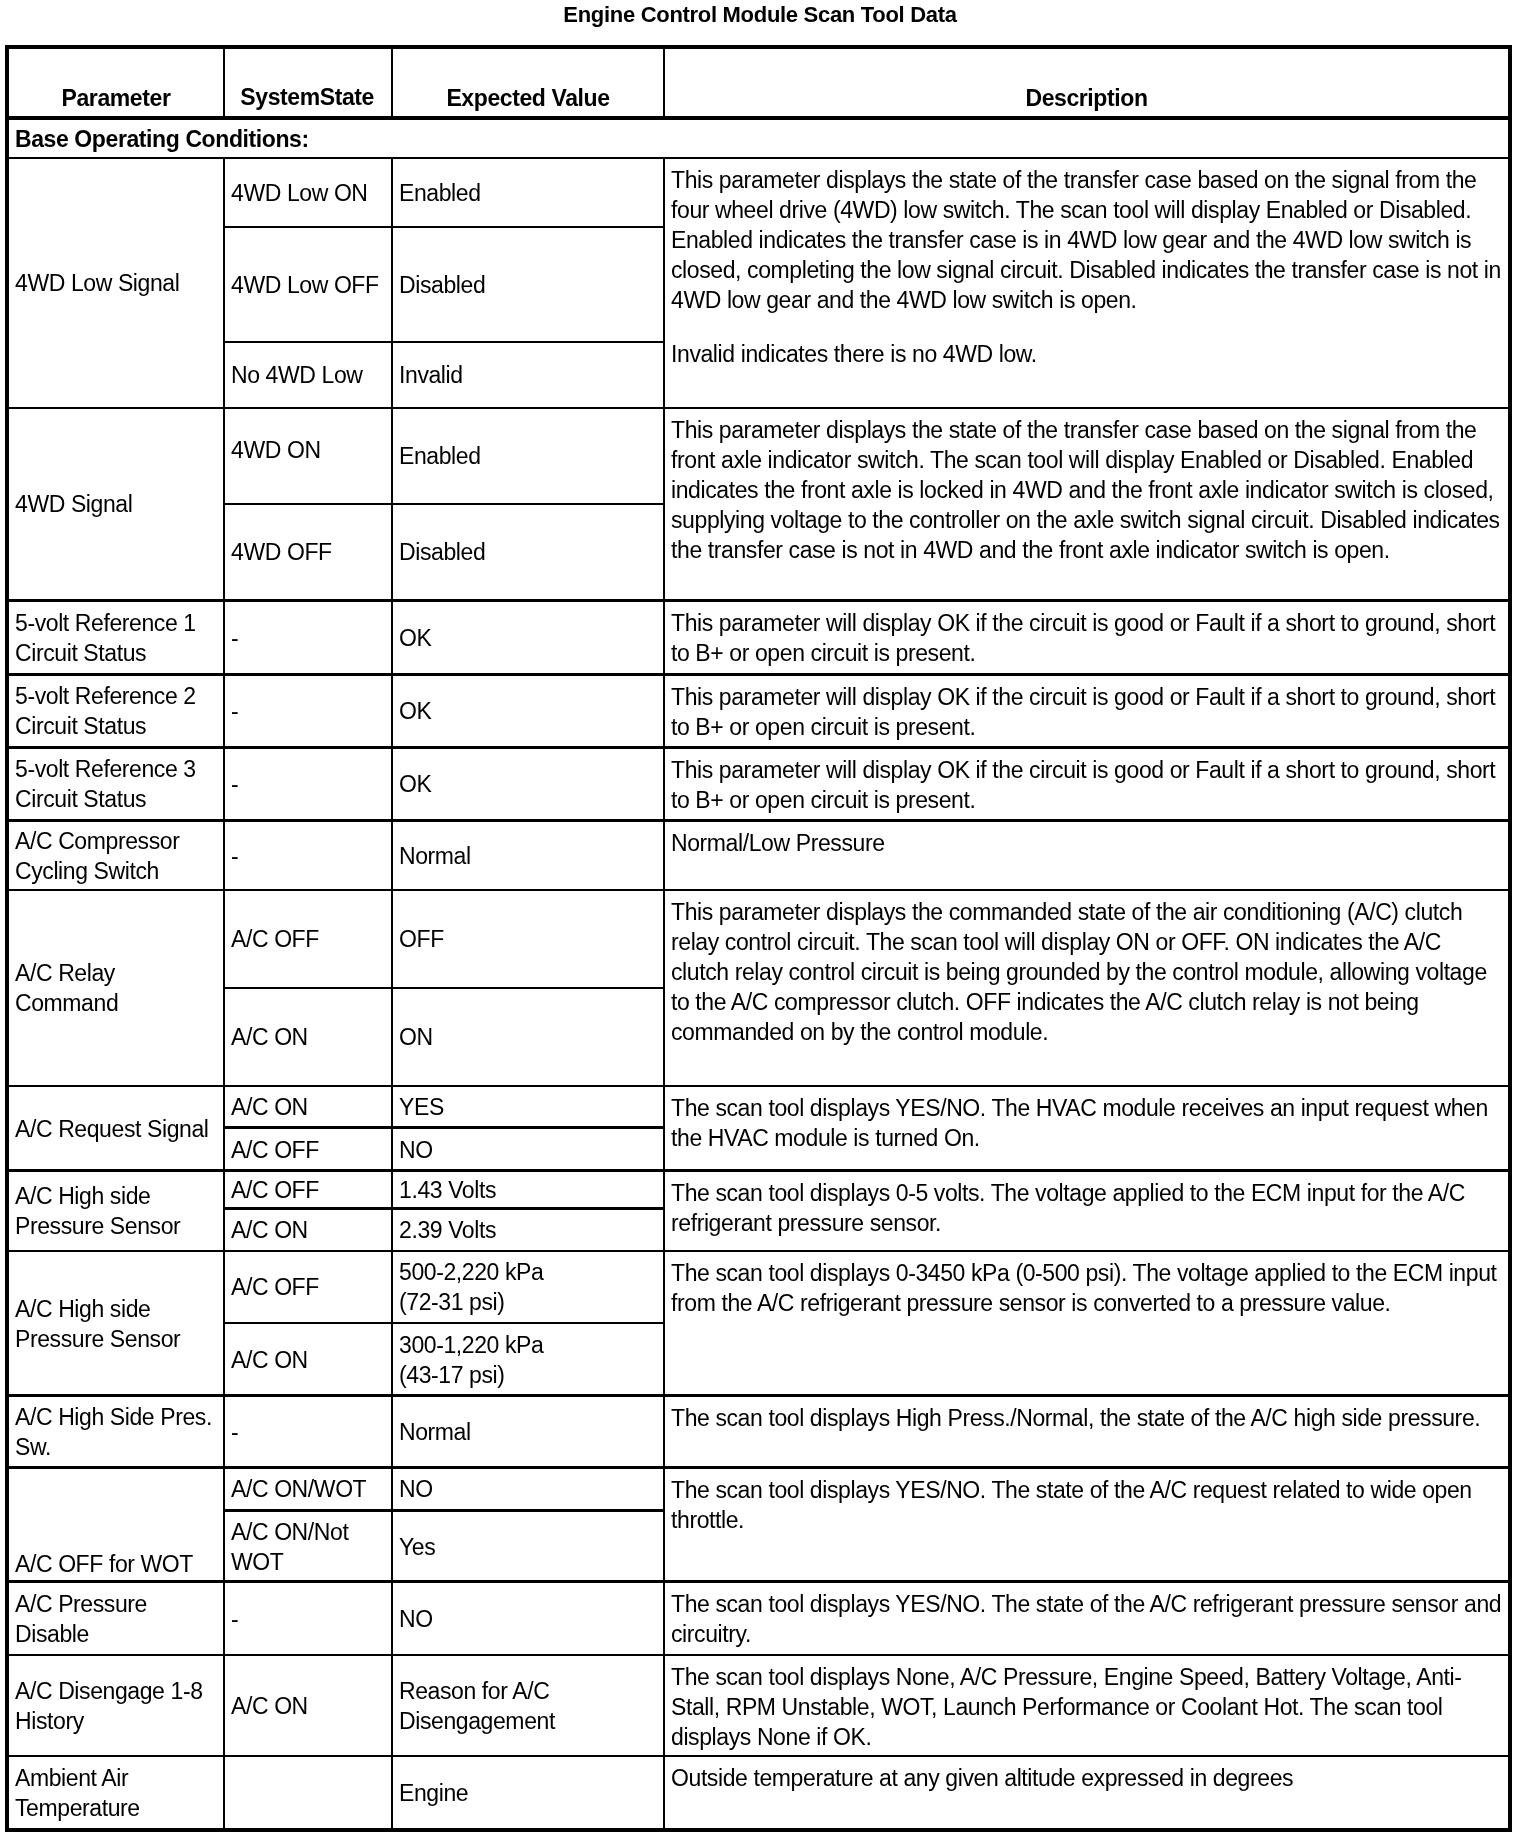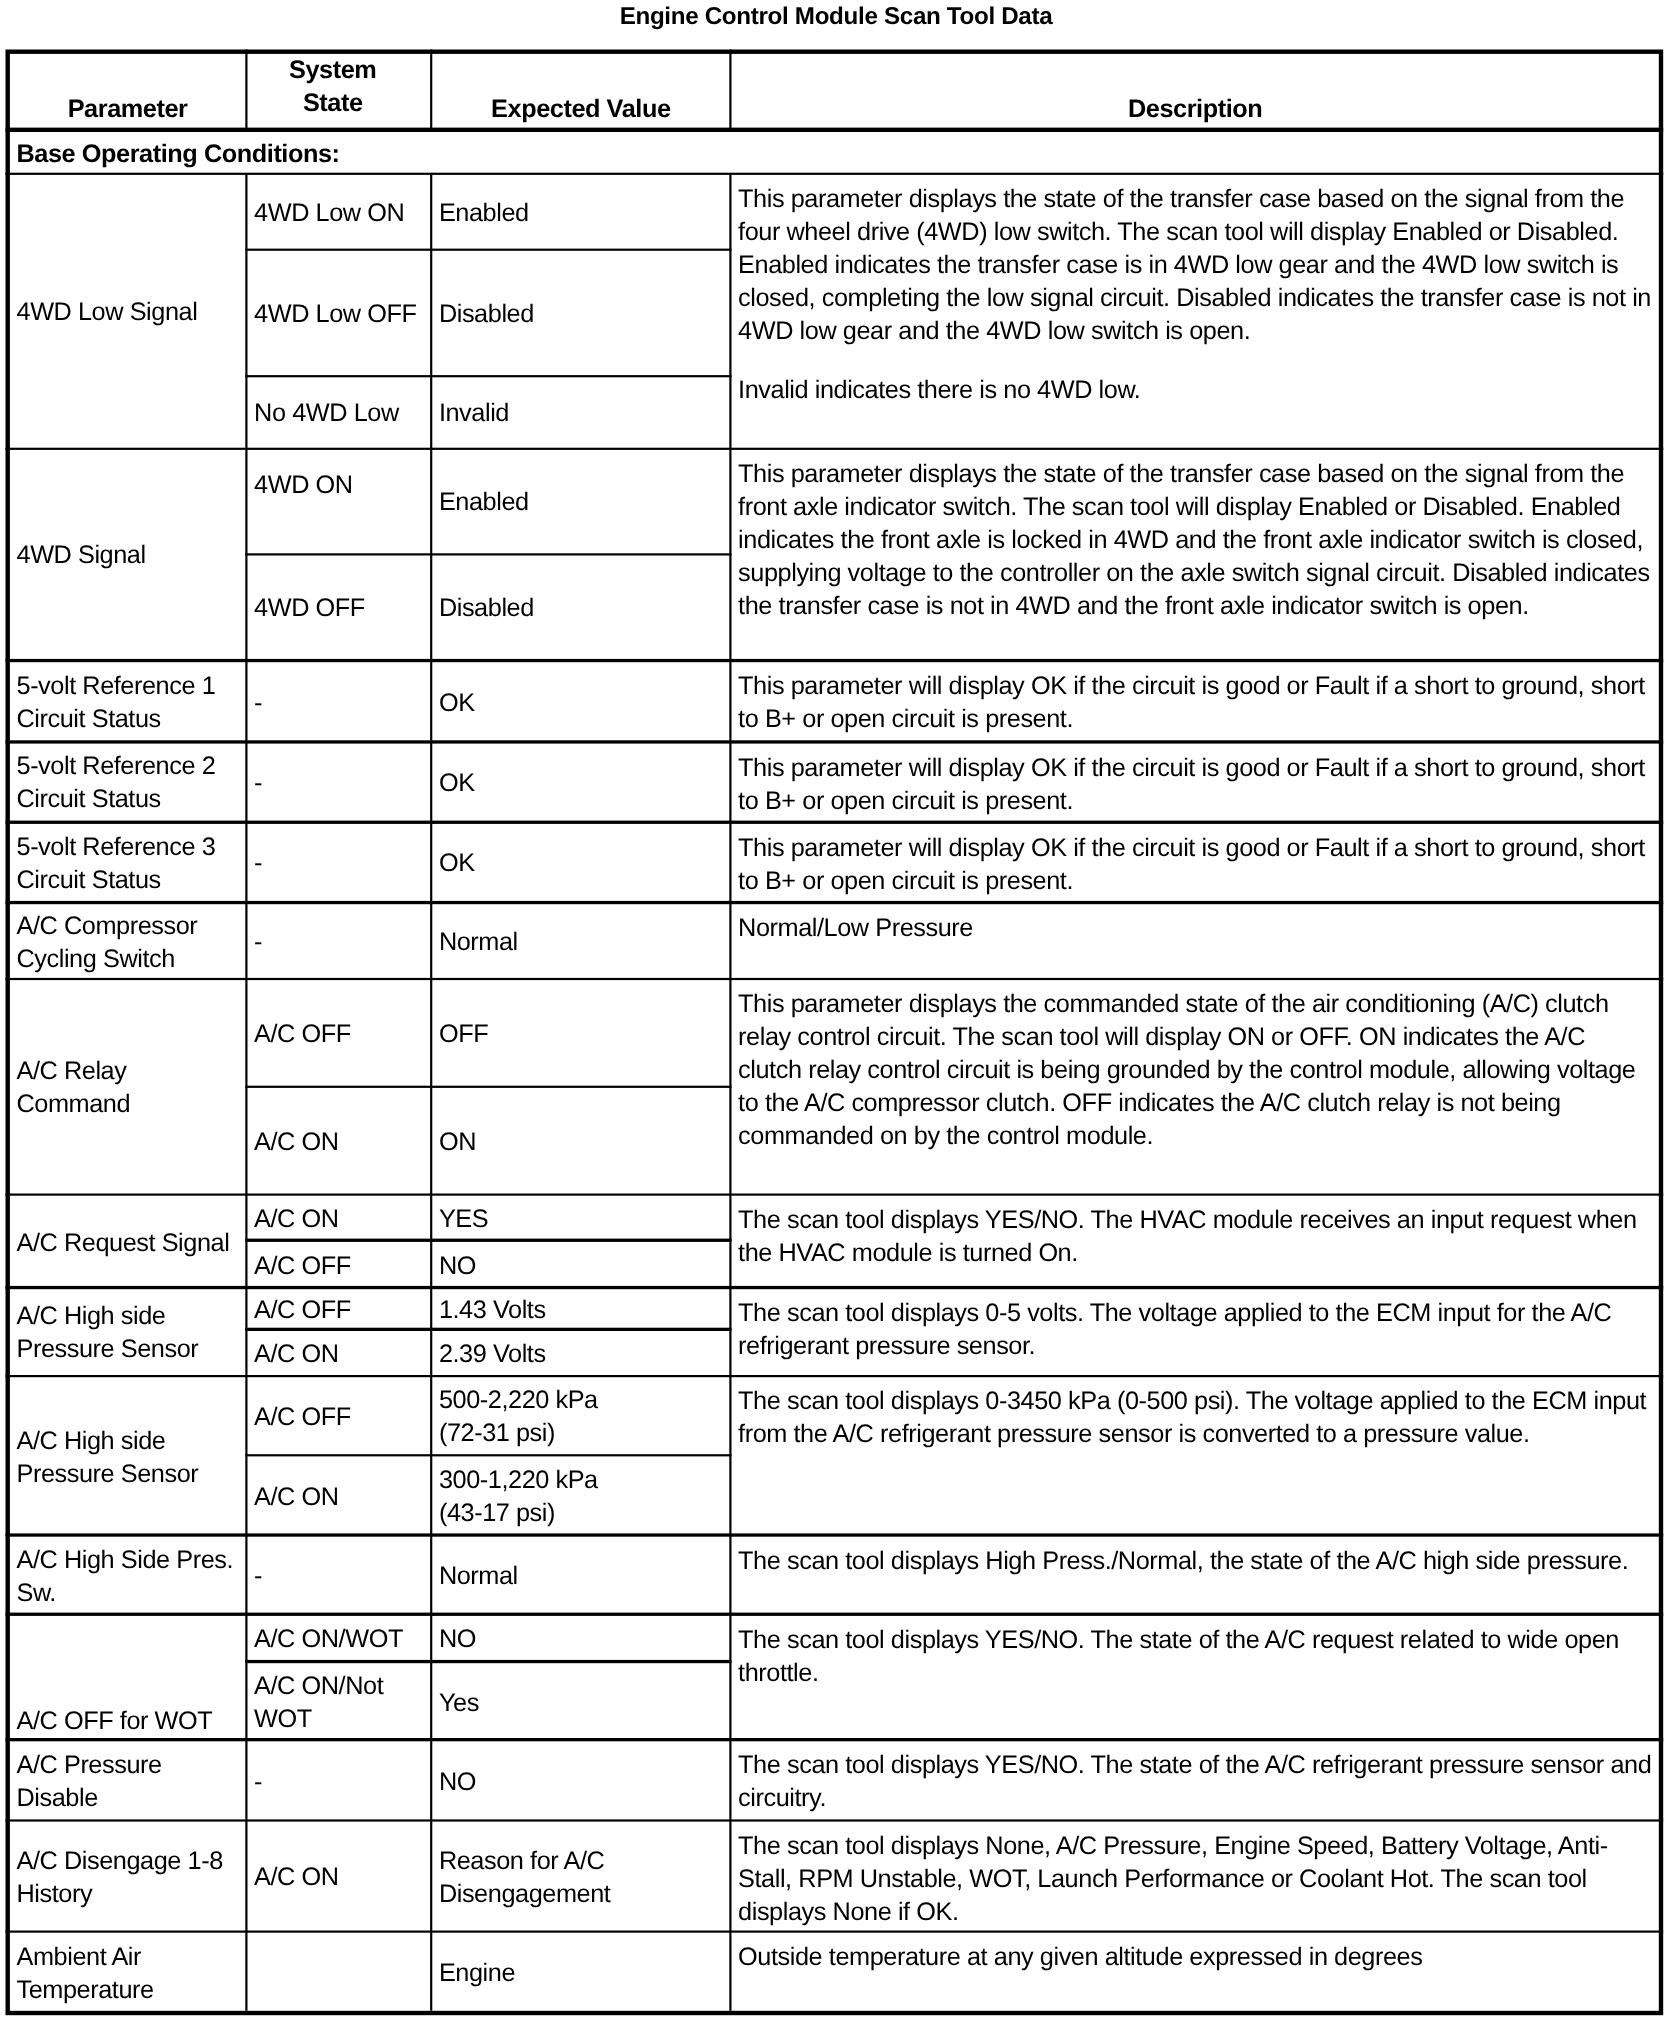--- a/index.html
+++ b/index.html
@@ -27,21 +27,21 @@
 <div class="line" style="left:223px;top:45px;width:2px;height:72px;"></div>
 <div class="line" style="left:391px;top:45px;width:2px;height:72px;"></div>
 <div class="line" style="left:663px;top:45px;width:2px;height:72px;"></div>
 <div class="line" style="left:223px;top:158px;width:2px;height:1670px;"></div>
 <div class="line" style="left:391px;top:158px;width:2px;height:1670px;"></div>
 <div class="line" style="left:663px;top:158px;width:2px;height:1670px;"></div>
 
 <div class="c hd" style="left:9px;top:49px;width:214px;height:68px;">
     <span>Parameter</span>
   </div>
-<div class="c hd" style="left:225px;top:44px;width:155px;height:68px;flex-direction:column;justify-content:flex-end;align-items:center;">
+<div class="c hd" style="left:225px;top:65px;width:155px;height:68px;flex-direction:row;justify-content:flex-end;align-items:center;">
   <span>System</span>
   <span>State</span>
 </div>
 <div class="c hd" style="left:393px;top:49px;width:270px;height:68px;">
     <span>Expected Value</span>
   </div>
 <div class="c hd" style="left:665px;top:49px;width:843px;height:68px;">
     <span>Description</span>
   </div>
 <div class="line" style="left:5px;top:116px;width:1507px;height:4px;"></div>
@@ -60,21 +60,21 @@
 <div class="line" style="left:223px;top:341px;width:442px;height:2px;"></div>
 <div class="c" style="left:225px;top:343px;width:166px;height:64px;">No 4WD Low</div>
 <div class="c" style="left:393px;top:343px;width:270px;height:64px;">Invalid</div>
 <div class="c top desc" style="left:665px;top:159px;width:843px;height:248px;flex-direction:column;">
   <p>This parameter displays the state of the transfer case based on the signal from the four wheel drive (4WD) low switch. The scan tool will display Enabled or Disabled. Enabled indicates the transfer case is in 4WD low gear and the 4WD low switch is closed, completing the low signal circuit. Disabled indicates the transfer case is not in 4WD low gear and the 4WD low switch is open.</p>
   <p style="margin-top:24px;">Invalid indicates there is no 4WD low.</p>
 </div>
 <div class="line" style="left:5px;top:407px;width:1507px;height:2px;"></div>
 
 <div class="c" style="left:9px;top:409px;width:214px;height:190px;">4WD Signal</div>
-<div class="c" style="left:225px;top:393px;width:166px;height:94px;">4WD ON</div>
+<div class="c" style="left:225px;top:403px;width:166px;height:94px;">4WD ON</div>
 <div class="c" style="left:393px;top:409px;width:270px;height:94px;">Enabled</div>
 <div class="line" style="left:223px;top:503px;width:442px;height:2px;"></div>
 <div class="c" style="left:225px;top:505px;width:166px;height:94px;">4WD OFF</div>
 <div class="c" style="left:393px;top:505px;width:270px;height:94px;">Disabled</div>
 <div class="c top" style="left:665px;top:409px;width:843px;height:190px;">This parameter displays the state of the transfer case based on the signal from the front axle indicator switch. The scan tool will display Enabled or Disabled. Enabled indicates the front axle is locked in 4WD and the front axle indicator switch is closed, supplying voltage to the controller on the axle switch signal circuit. Disabled indicates the transfer case is not in 4WD and the front axle indicator switch is open.</div>
 <div class="line" style="left:5px;top:599px;width:1507px;height:3px;"></div>
 
 <div class="c" style="left:9px;top:602px;width:236px;height:71px;">5-volt Reference 1 Circuit Status</div>
 <div class="c" style="left:225px;top:602px;width:166px;height:71px;">-</div>
 <div class="c" style="left:393px;top:602px;width:270px;height:71px;">OK</div>

